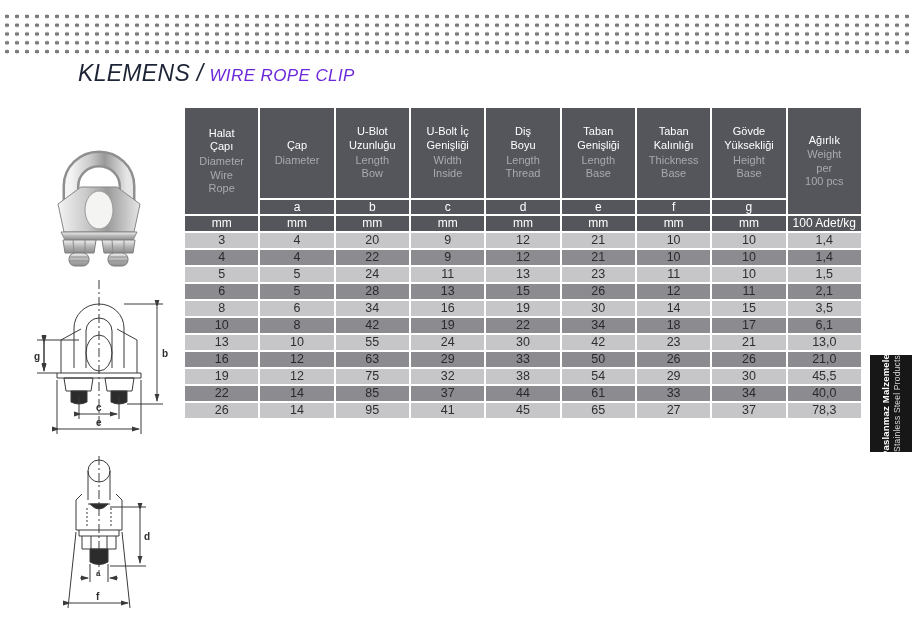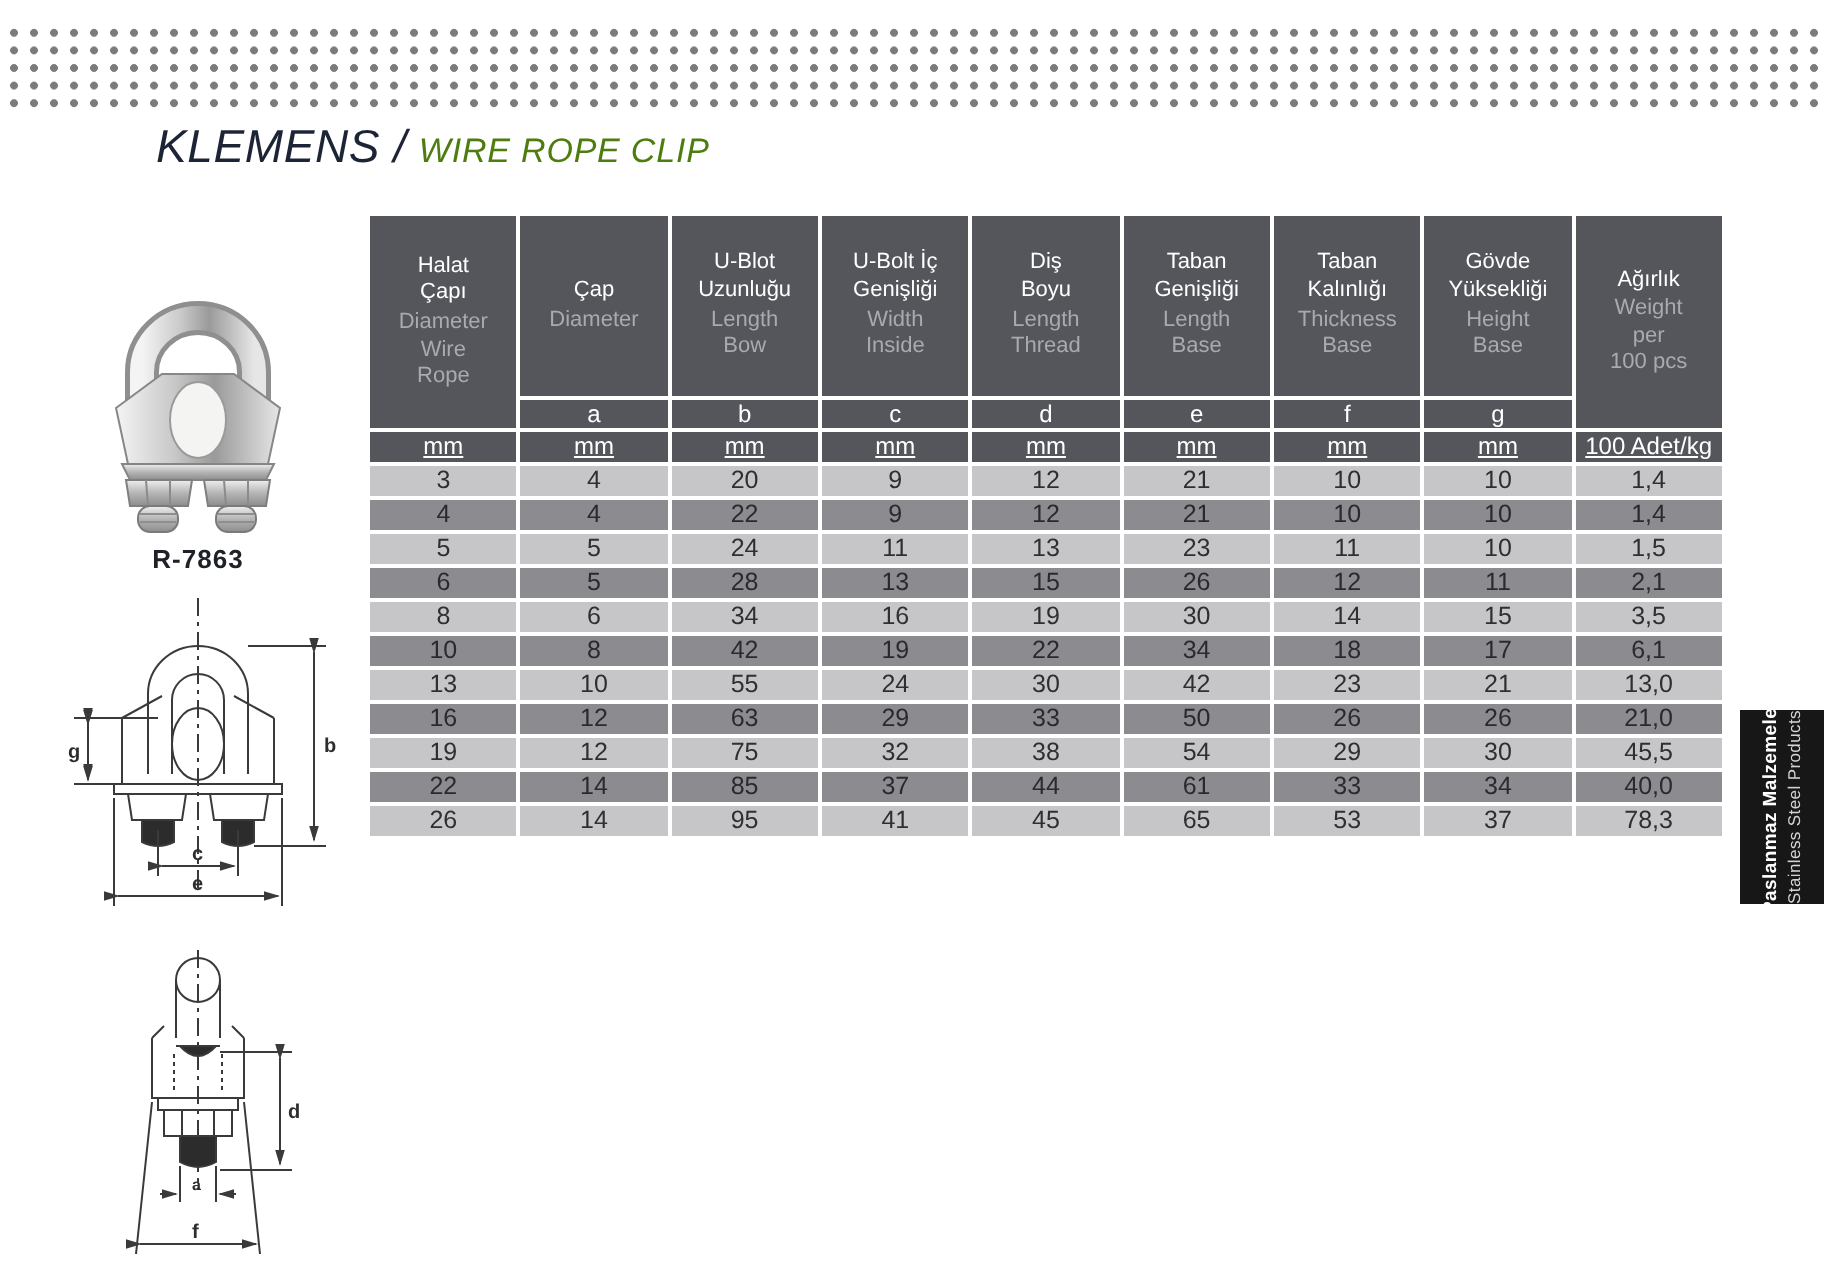--- a/index.html
+++ b/index.html
@@ -10,40 +10,40 @@
   
   .dots-band{
     position:absolute; left:0; top:10px; width:912px; height:44px;
     background-image: radial-gradient(circle, #7b7b7b 1.8px, rgba(0,0,0,0) 2.1px);
     background-size:10px 8.8px; background-position:2px 2px;
   }
 
   
   .series-header{ position:absolute; left:78px; top:60px; white-space:nowrap; }
   .series-title{ font-size:23px; font-weight:400; font-style:italic; color:#1c2436; letter-spacing:.3px; }
-  .series-subtitle{ font-size:17px; font-style:italic; color:#4d7c0f; margin-left:6px; letter-spacing:.4px; }
+  .series-subtitle{ font-size:17px; font-style:italic; color:#6d28d9; margin-left:6px; letter-spacing:.4px; }
 
   
   .left-col{ position:absolute; left:18px; top:136px; width:162px; }
   .product-photo{ display:block; margin:0 auto; }
   .product-code{ text-align:center; font-size:13px; font-weight:700; color:#1e2126; letter-spacing:.5px; margin-top:4px; }
   .drawing{ display:block; margin:8px auto 0 auto; }
 
   
   .right-col{ position:absolute; left:183px; top:99px; width:680px; }
   .product-title-tr{ font-size:17px; font-weight:700; color:#1c2436; }
   .product-title-en{ font-size:14.5px; color:#6f7276; margin-top:2px; }
 
   table.spec{ width:680px; table-layout:fixed; border-collapse:separate; border-spacing:2px; margin-top:7px; }
   th,td{ text-align:center; vertical-align:middle; padding:0; }
   .th-main{ background:#54565c; height:90px; font-weight:400; }
   .h-tr{ color:#ffffff; font-size:11px; line-height:1.25; white-space:pre-line; }
   .h-en{ color:#a8aab0; font-size:11px; line-height:1.22; white-space:pre-line; margin-top:1px; }
   .th-letter{ background:#54565c; color:#fff; height:14px; font-size:12px; font-weight:400; line-height:14px; }
-  .th-unit{ background:#54565c; color:#fff; height:15px; font-size:12px; font-weight:400; line-height:15px;text-decoration:underline; }
+  .th-unit{ background:#54565c; color:#fff; height:15px; font-size:12px; font-weight:400; line-height:15px; }
   td{ height:15px; line-height:15px; font-size:12.5px; color:#2f2f33; }
   tr.row-light td{ background:#c6c6c8; }
   tr.row-dark  td{ background:#8c8c90; color:#2a2a2e; }
 
   
   .side-tab{
     position:absolute; right:0; top:355px; width:42px; height:97px; background:#171717;
     display:flex; flex-direction:row; align-items:center; justify-content:center; gap:1px;
   }
   .side-tab span{ writing-mode:vertical-rl; transform:rotate(180deg); white-space:nowrap; }
@@ -95,21 +95,20 @@
       <g>
         <polygon points="78,104 111,104 109,117 80,117" fill="url(#metV)" stroke="#7f7f7f" stroke-width="1"></polygon>
         <line x1="88" y1="104" x2="89" y2="117" stroke="#8b8b8b"></line>
         <line x1="100" y1="104" x2="100" y2="117" stroke="#8b8b8b"></line>
         <rect x="84" y="117" width="20" height="13" rx="6" fill="url(#metV)" stroke="#7a7a7a"></rect>
         <line x1="85" y1="121" x2="103" y2="121" stroke="#8e8e8e"></line>
         <line x1="85" y1="125" x2="103" y2="125" stroke="#8e8e8e"></line>
       </g>
     </svg>
 
-    <div class="product-code">R-7863</div>
 
     <svg class="drawing" width="152" height="172" viewBox="0 0 152 172">
       <defs>
         <marker id="ar1" markerWidth="8" markerHeight="6" refX="7" refY="3" orient="auto">
           <polygon points="0,0.6 8,3 0,5.4" fill="#3a3a3a"></polygon>
         </marker>
       </defs>
       <g stroke="#3a3a3a" stroke-width="1" fill="none">
         <line x1="76" y1="4" x2="76" y2="152" stroke-dasharray="9 3 2 3"></line>
         <path d="M51,92 L51,52 A25,24 0 0 1 101,52 L101,92"></path>
@@ -381,21 +380,21 @@
             <td>34</td>
             <td>40,0</td>
           </tr>
           <tr class="row-light">
             <td>26</td>
             <td>14</td>
             <td>95</td>
             <td>41</td>
             <td>45</td>
             <td>65</td>
-            <td>53</td>
+            <td>27</td>
             <td>37</td>
             <td>78,3</td>
           </tr>
         </tbody>
     </table>
   </div>
 
   <div class="side-tab">
     <span class="tab-line1">Paslanmaz Malzemeler</span>
     <span class="tab-line2">Stainless Steel Products</span>

